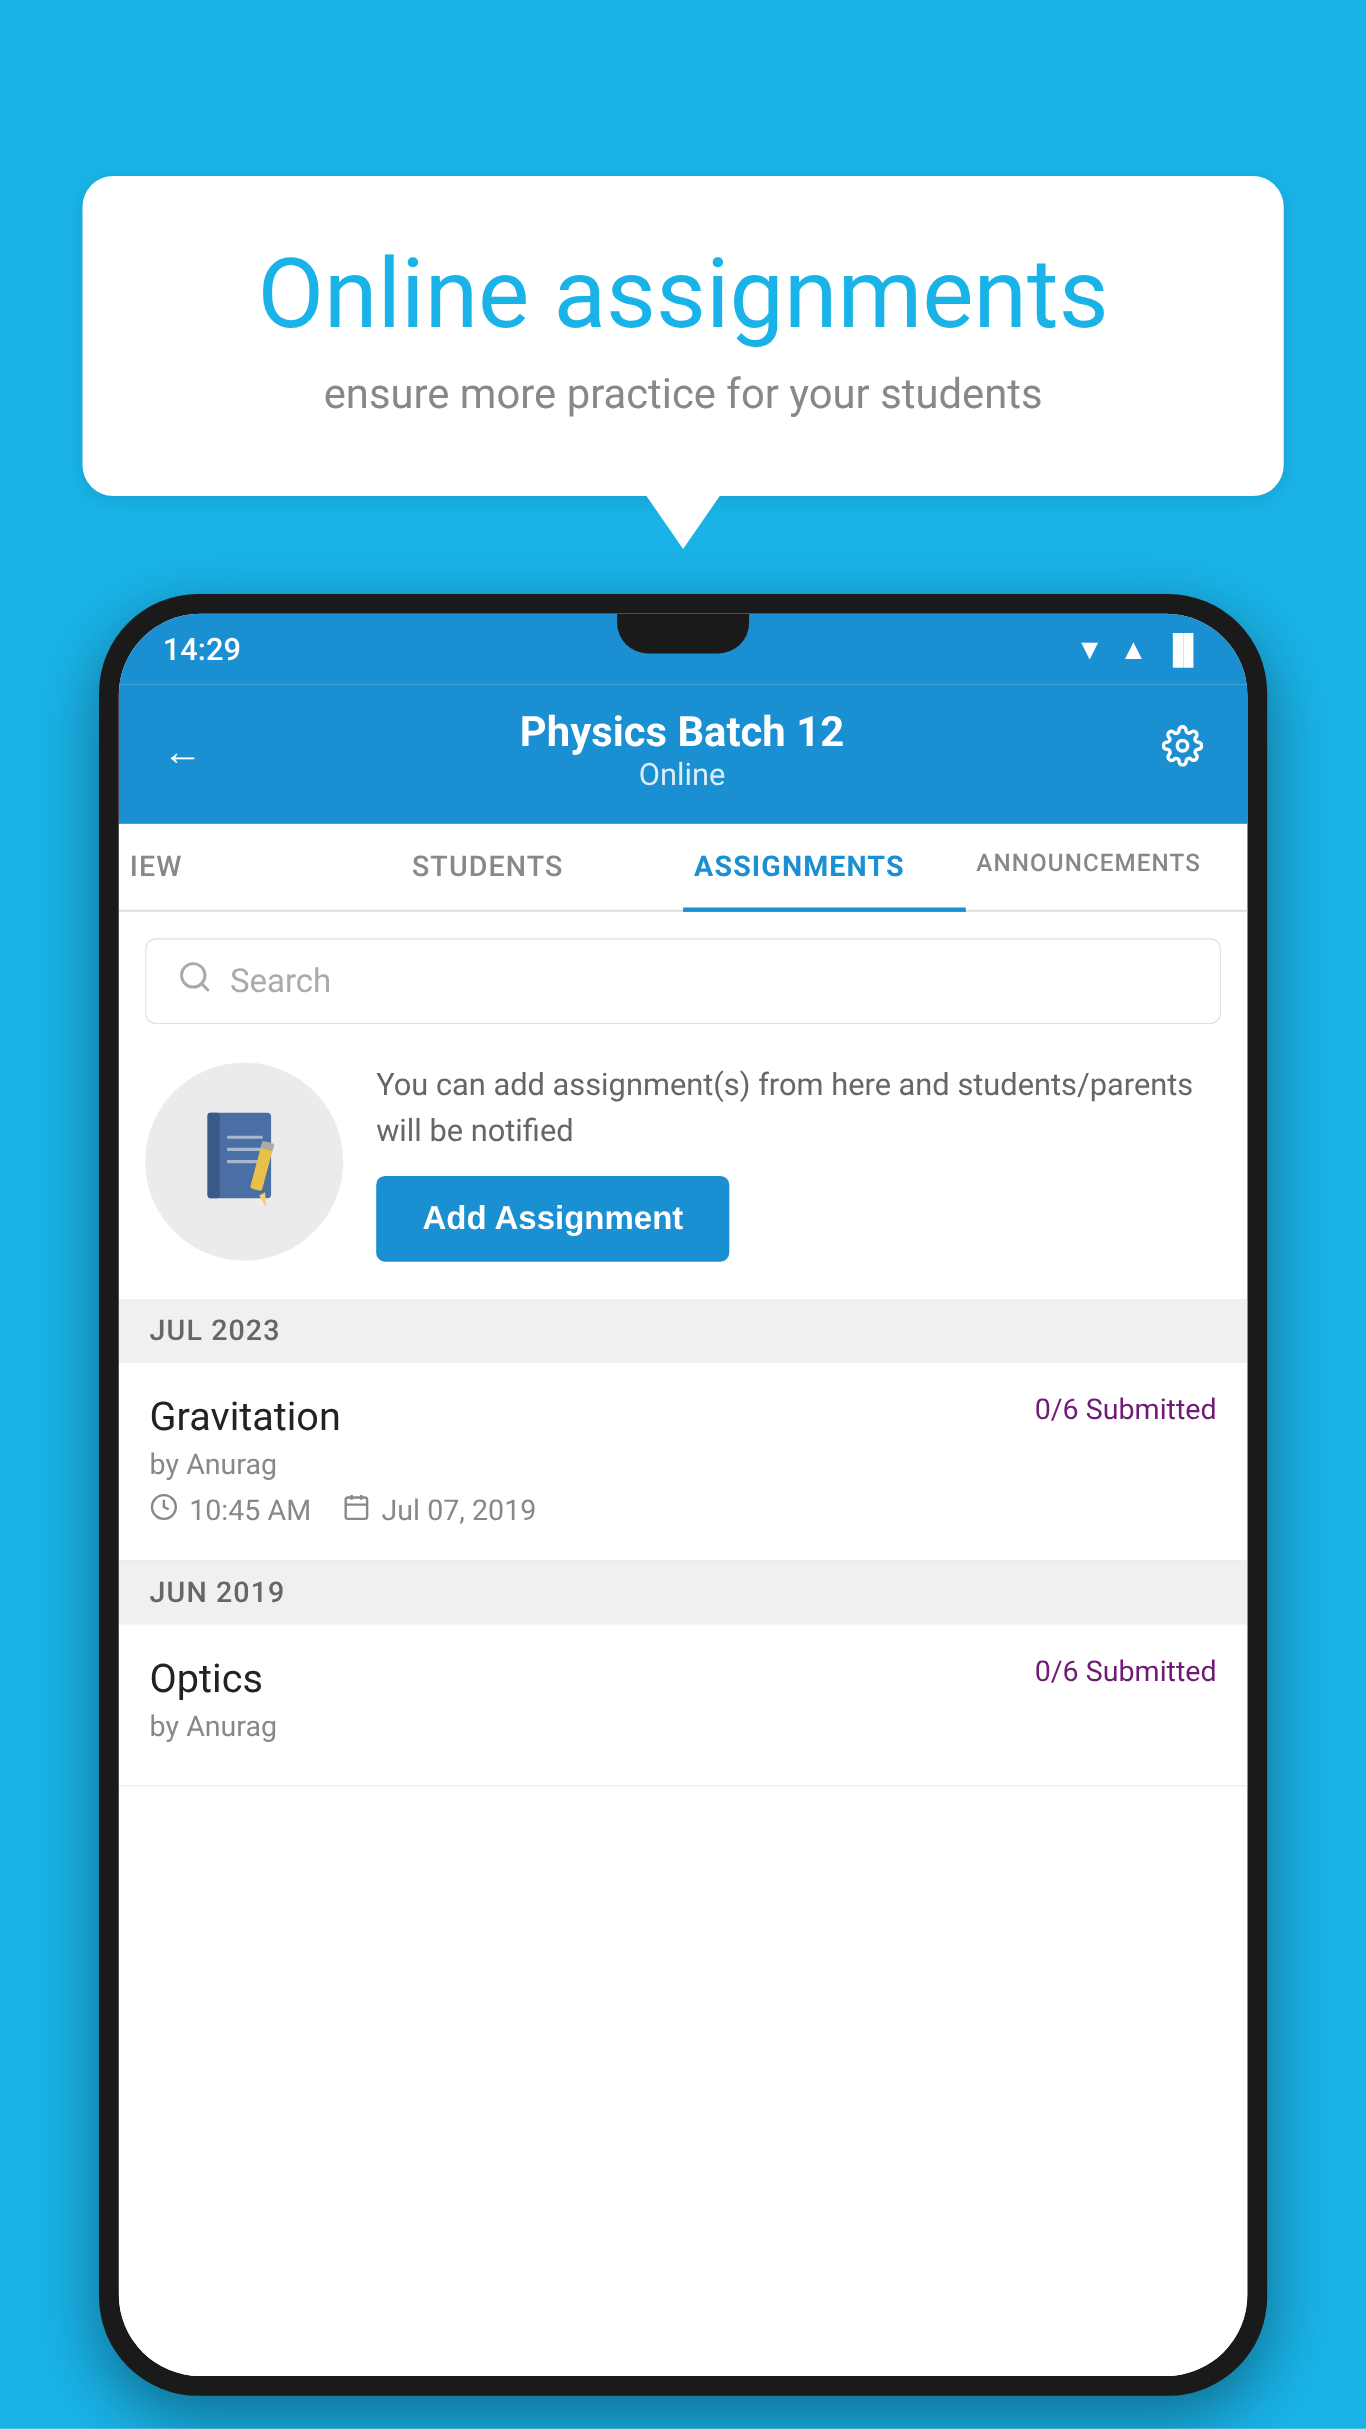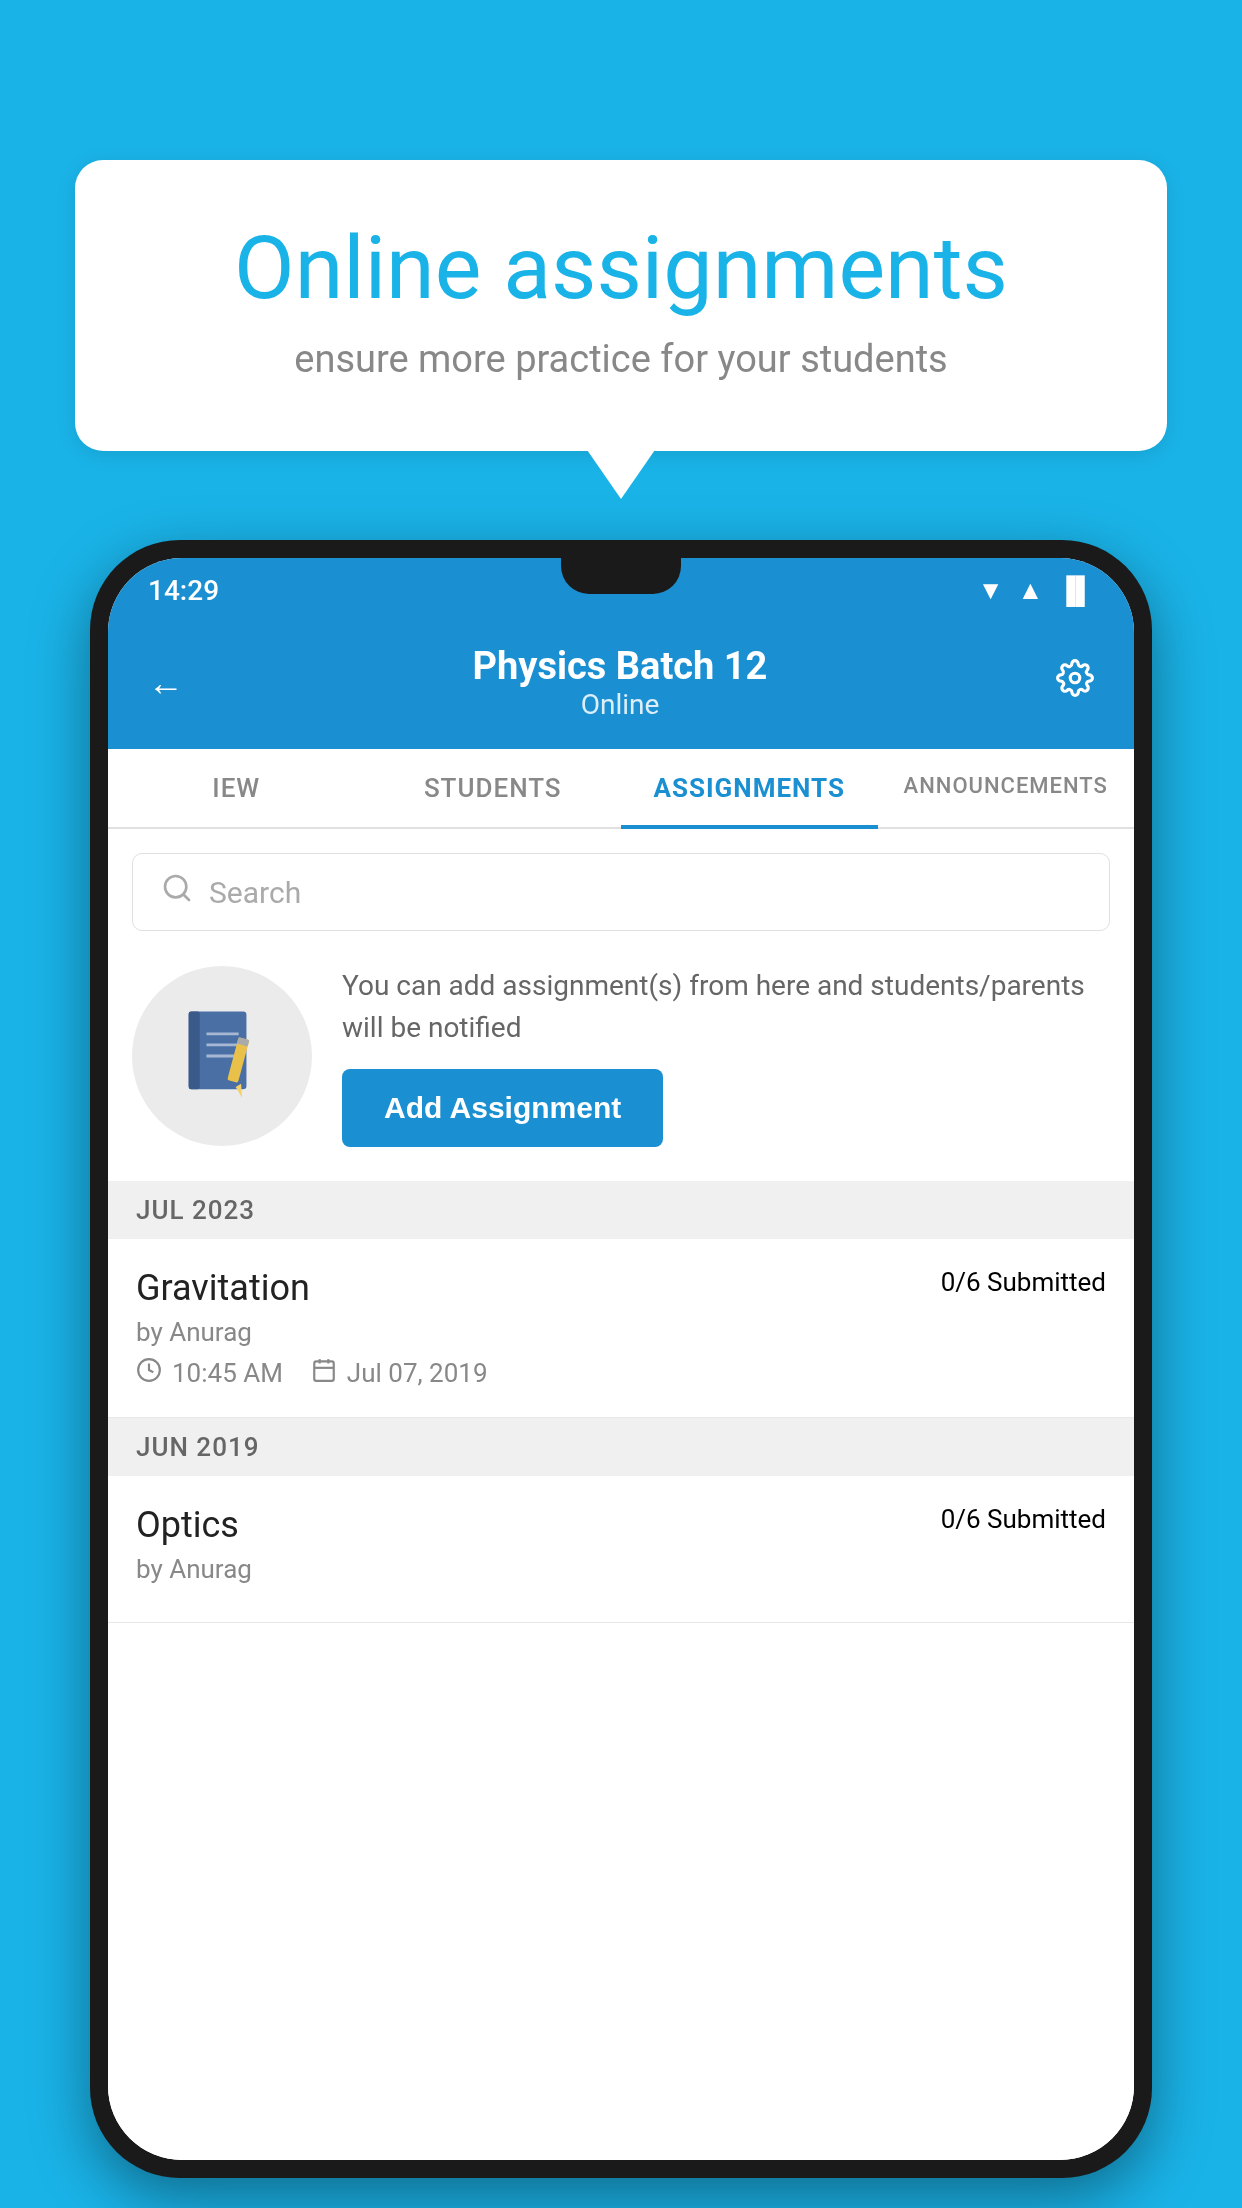--- a/index.html
+++ b/index.html
@@ -162,21 +162,20 @@
 
     
     .tabs {
       display: flex;
       border-bottom: 2px solid #e0e0e0;
       background: white;
     }
 
     .tab {
       flex: 1;
-      text-align: center;
       padding: 24px 10px;
       font-size: 26px;
       color: #888;
       font-weight: 500;
       letter-spacing: 1px;
       position: relative;
       cursor: pointer;
     }
 
     .tab.active {
@@ -290,21 +289,21 @@
     }
 
     .assignment-name {
       font-size: 36px;
       font-weight: 400;
       color: #222;
     }
 
     .assignment-submitted {
       font-size: 26px;
-      color: #000000;
+      color: #701a75;
     }
 
     .assignment-by {
       font-size: 26px;
       color: #888;
       margin-bottom: 10px;
     }
 
     .assignment-meta {
       display: flex;

